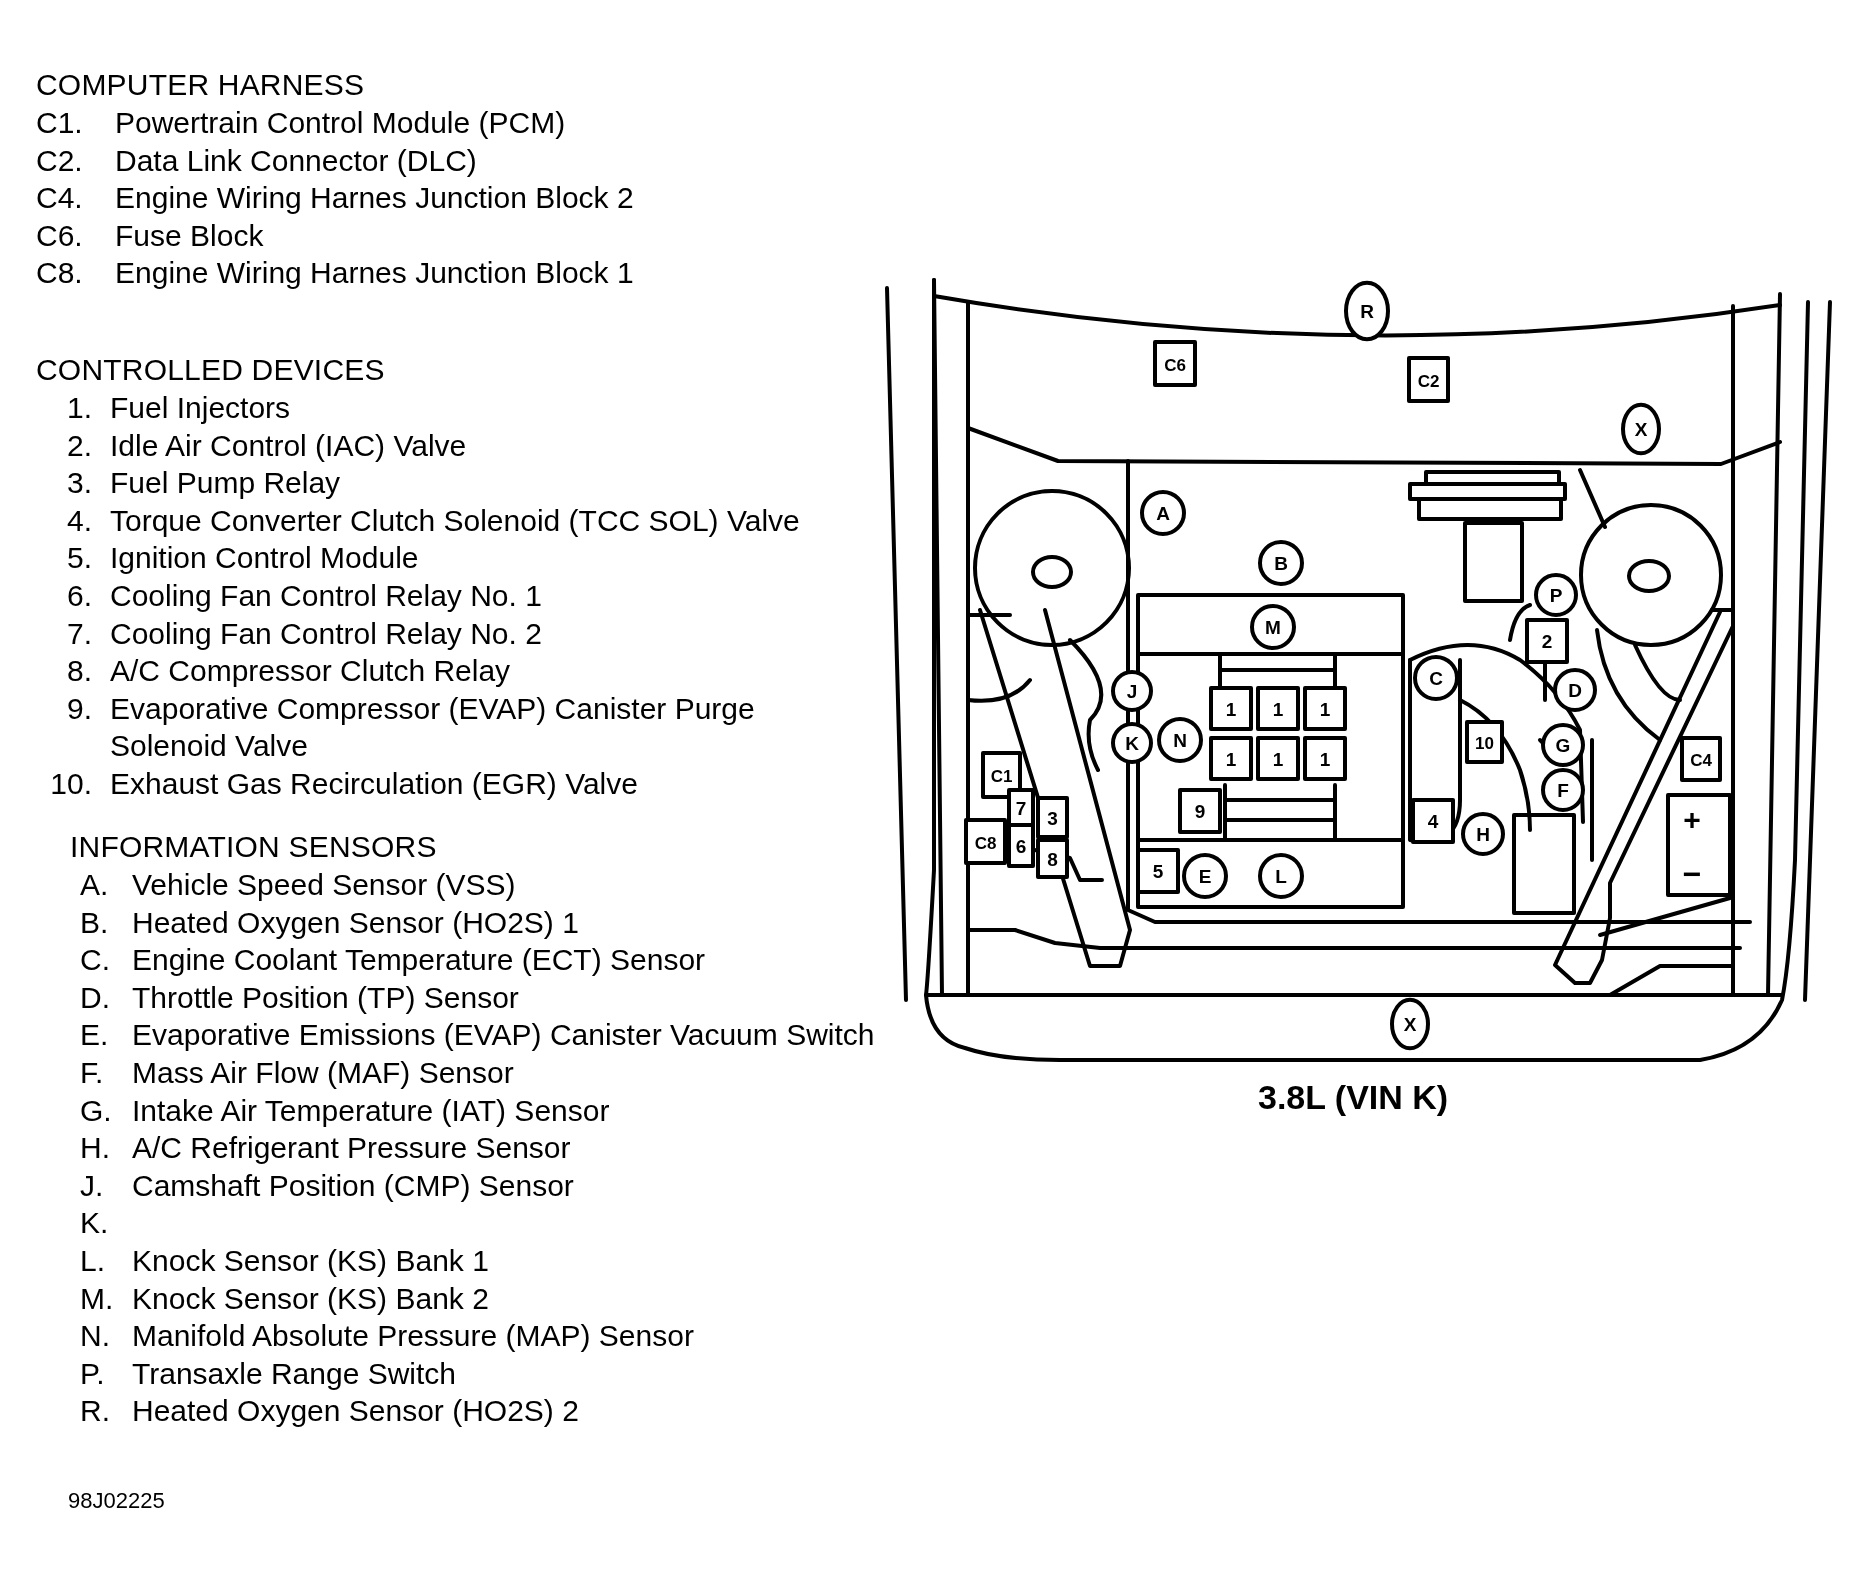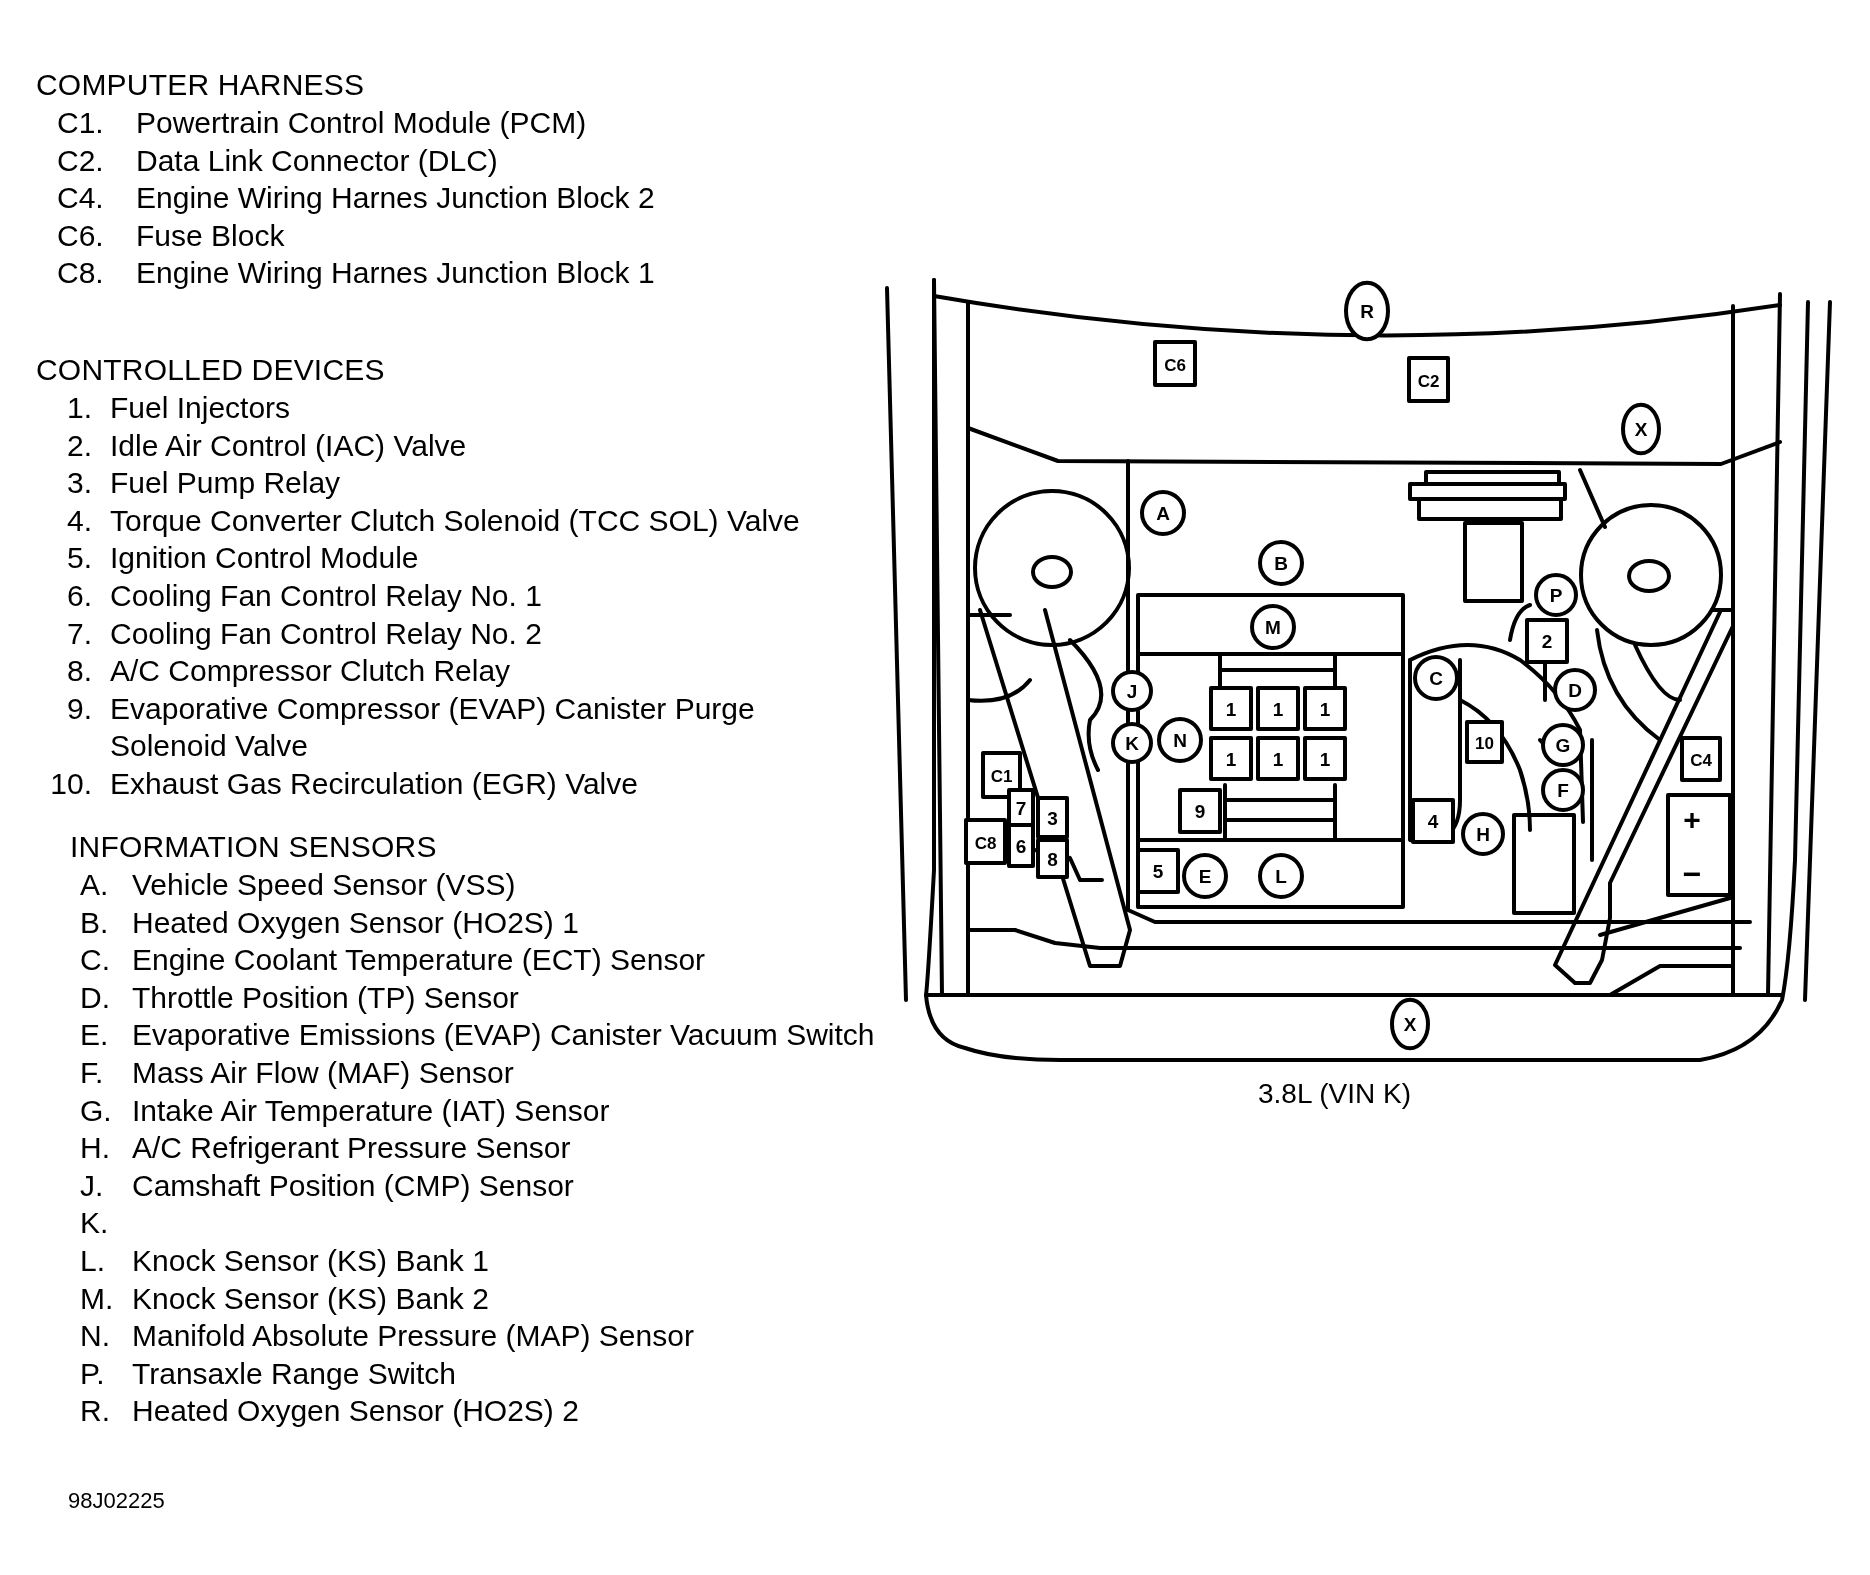--- a/index.html
+++ b/index.html
@@ -3,29 +3,29 @@
 <meta charset="utf-8">
 <style>
   html, body { margin: 0; padding: 0; background: #ffffff; }
   body { width: 1870px; height: 1575px; position: relative; overflow: hidden;
          font-family: "Liberation Sans", sans-serif; color: #000000; }
   .legend { position: absolute; left: 36px; top: 66px; width: 900px; }
   .sec-title { font-weight: normal; font-size: 30px; line-height: 38px; letter-spacing: 0.2px; }
   .row { display: flex; font-size: 30px; line-height: 37.6px; white-space: nowrap; }
   .row .code { display: inline-block; }
   .row .txt { display: inline-block; }
-  #sec-harness .code { width: 79px; margin-left: 21px; }
+  #sec-harness .code { width: 79px; }
   #sec-devices .code { width: 74px; text-align: right; padding-right: 18px; box-sizing: border-box; }
   #sec-devices .row.cont .code { visibility: hidden; }
   #sec-sensors .code { width: 62px; padding-left: 10px; box-sizing: border-box; }
   #sec-harness { position: absolute; left: 0; top: 0; }
   #sec-devices { position: absolute; left: 0; top: 285px; }
   #sec-sensors { position: absolute; left: 6px; top: 762px; margin-left: 28px; }
   .figcode { position: absolute; left: 68px; top: 1488px; font-size: 22px; }
-  .caption { position: absolute; left: 1258px; top: 1078px; font-size: 28px; font-weight: normal; }
+  .caption { position: absolute; left: 1258px; top: 1078px; font-size: 34px; font-weight: bold; }
   svg#diagram { position: absolute; left: 0; top: 0; }
   svg text { font-family: "Liberation Sans", sans-serif; font-weight: bold; }
 </style>
 </head>
 <body>
 
 <div class="legend">
   <div id="sec-harness">
     <div class="sec-title">COMPUTER HARNESS</div>
     <div class="list">

